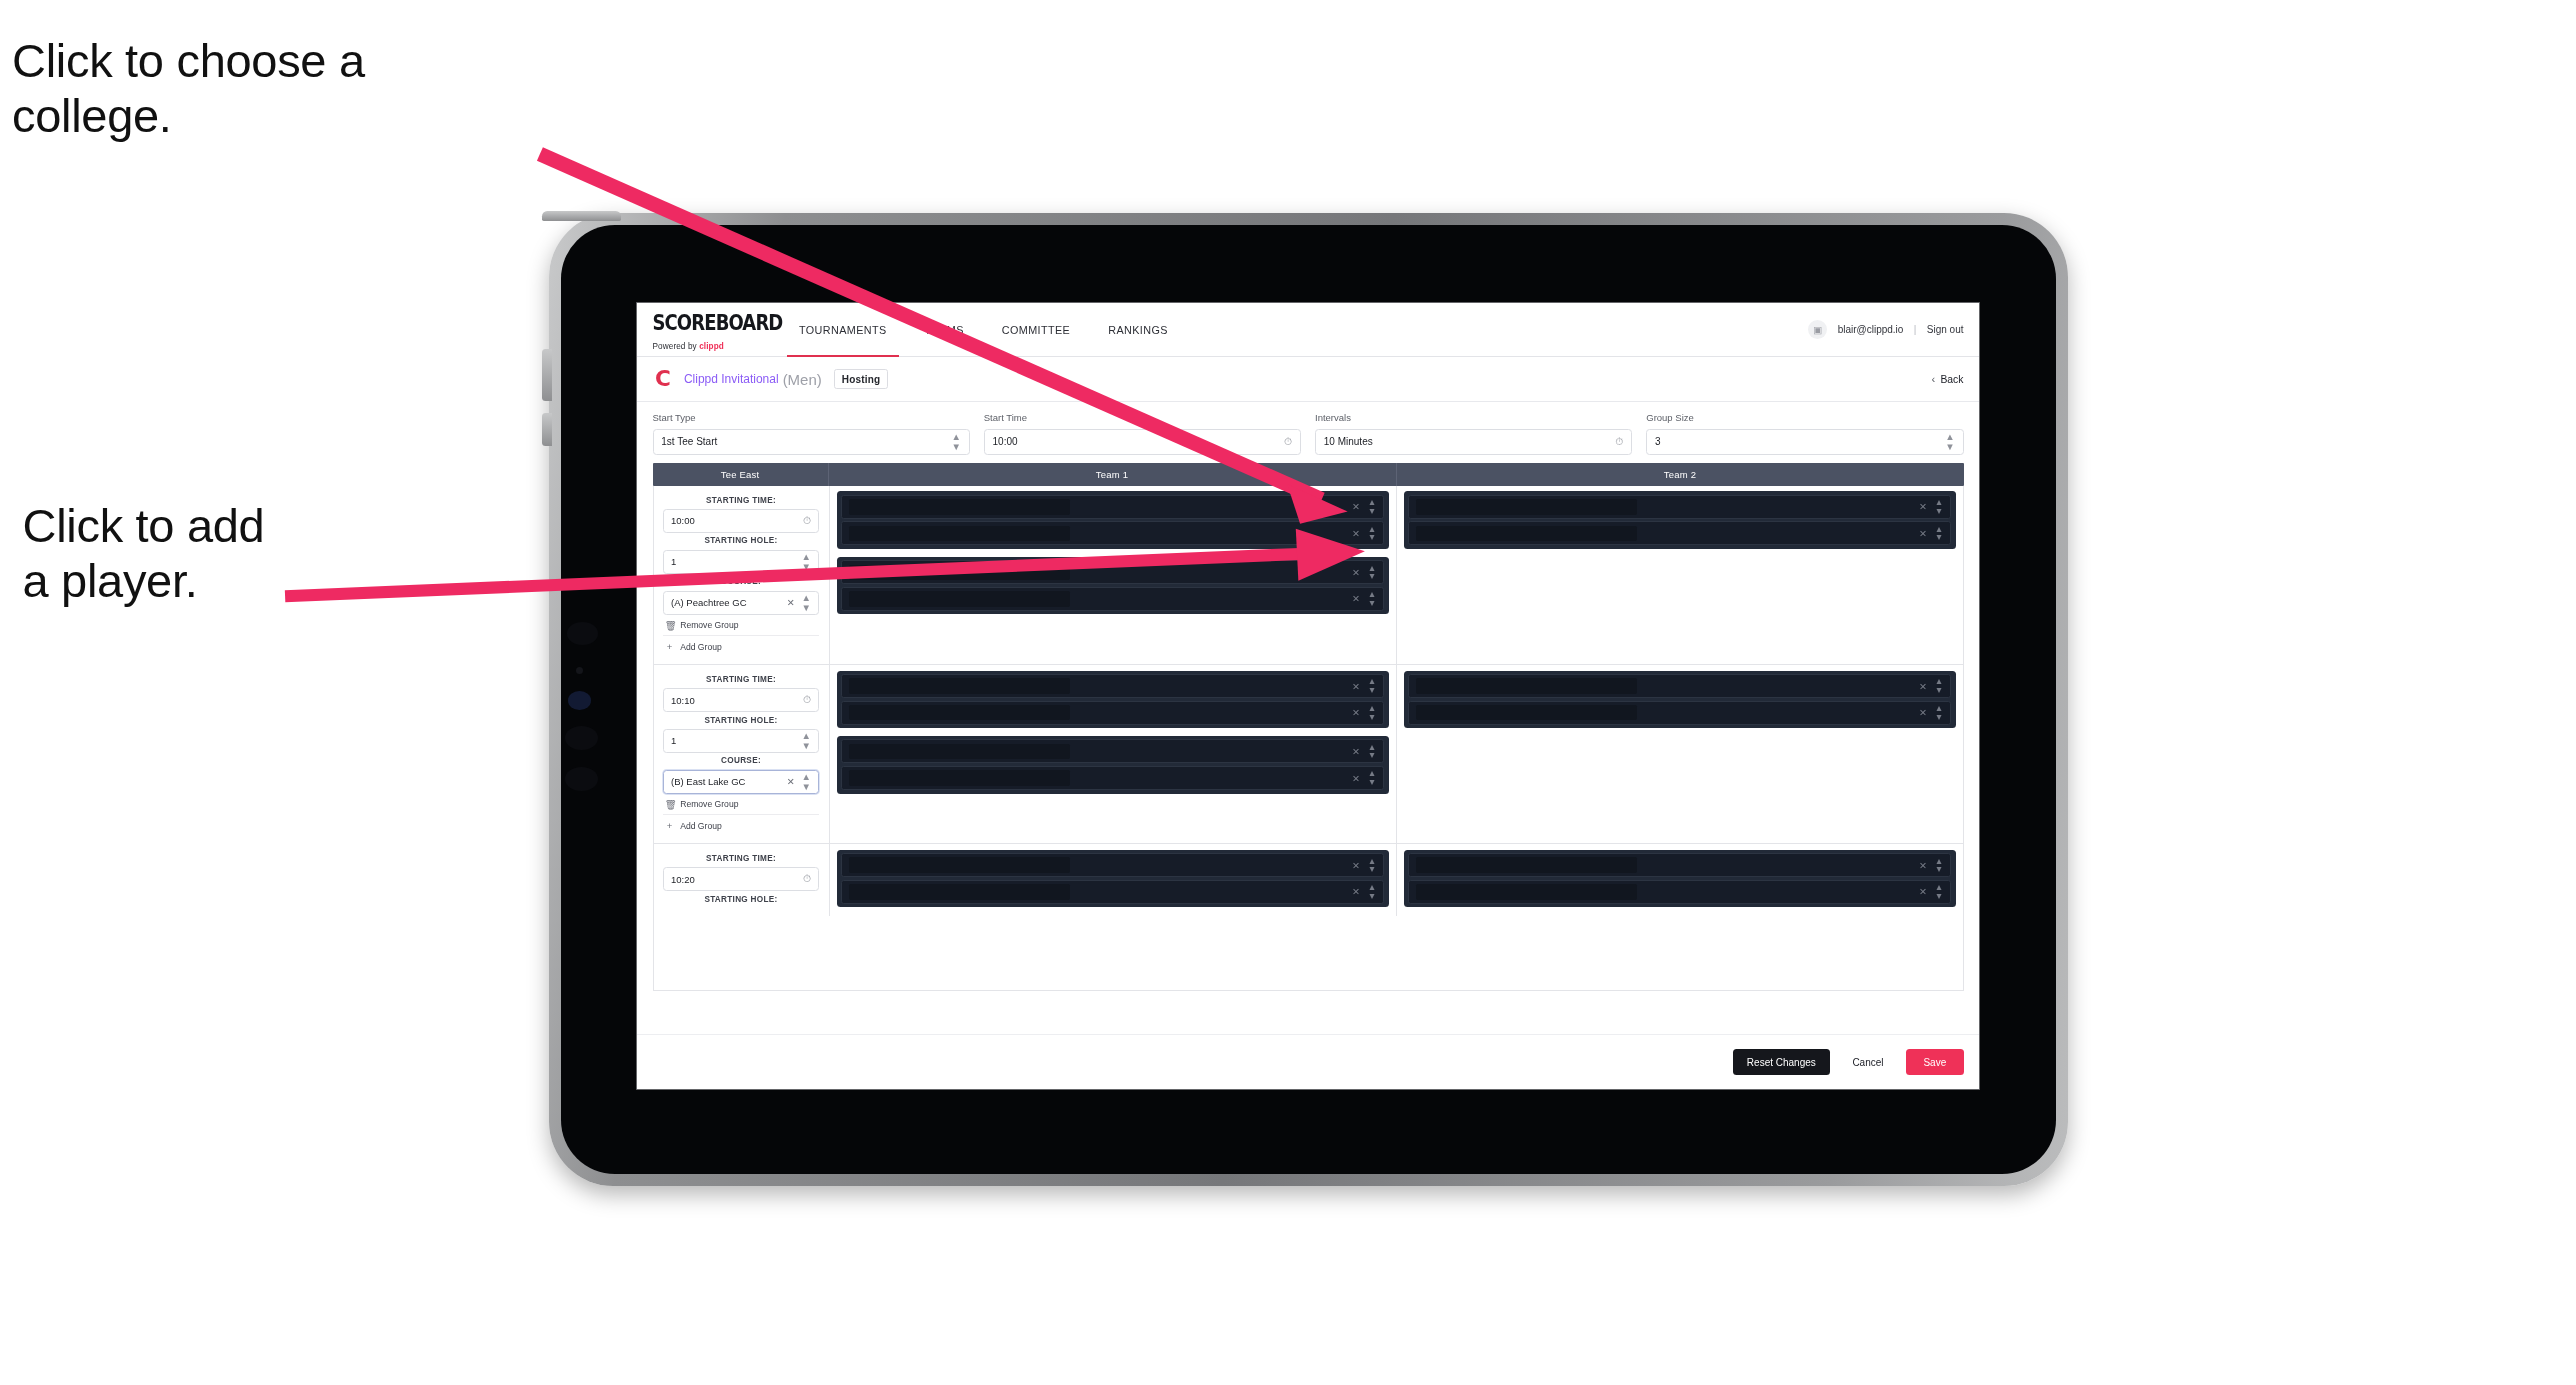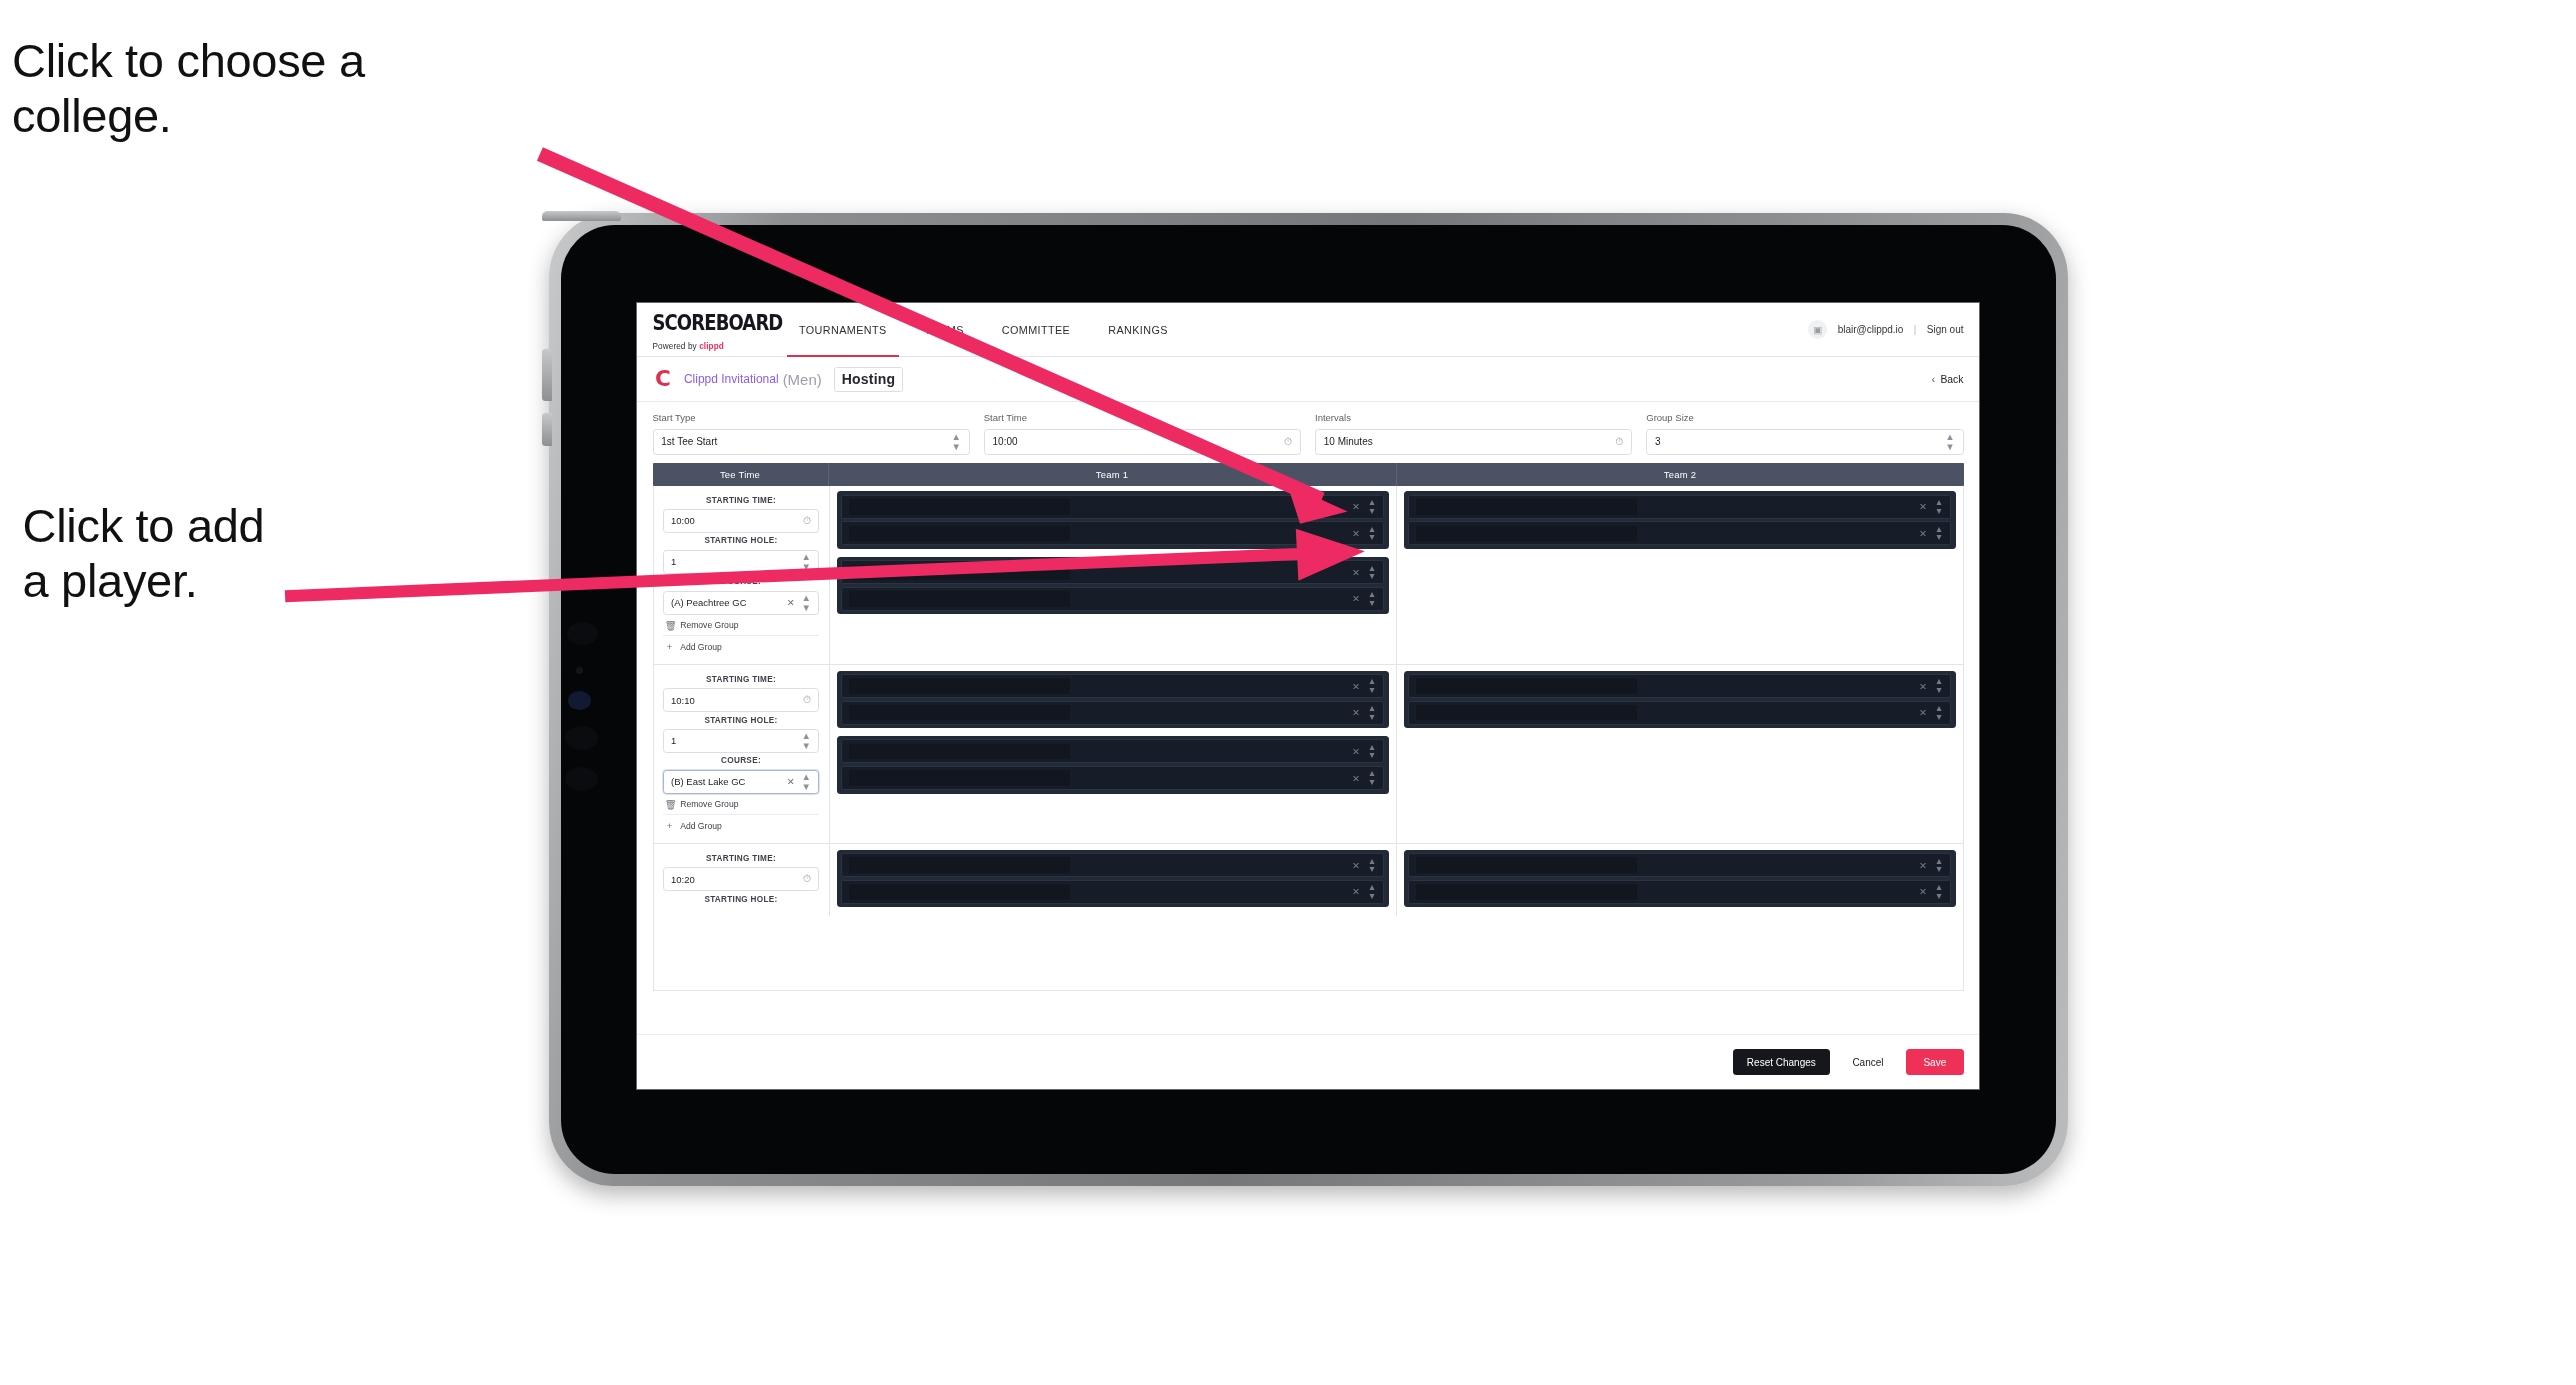--- a/index.html
+++ b/index.html
@@ -110,21 +110,21 @@
   #tour-logo {
     width: 21px; height:21px; margin-right: 10.4px;
     display:flex; align-items:center; justify-content:center;
     color:#e0304f; font-weight:800; font-size: 21.6px; font-family:"DejaVu Sans",sans-serif;
     line-height: 0.9;
   }
   #tour-name { font-size: 12px; color:#8b5cf6; }
   #tour-gender { font-size: 15px; color:#9ea0a8; margin-left: 4px; }
   #hosting-badge {
     margin-left: 12px; border:0.9px solid #dcdde2; border-radius:2.6px;
-    font-size: 14px; font-weight:700; color:#25272d; padding: 3.5px 7px; letter-spacing:0.2px;
+    font-size: 10px; font-weight:700; color:#25272d; padding: 3.5px 7px; letter-spacing:0.2px;
   }
   #back-btn {
     margin-left:auto; font-size: 10.4px; color:#20222a; display:flex; align-items:center; gap:5.2px; cursor:pointer;
   }
   #back-btn .chev { font-size: 11.2px; color:#5d6068; }
 
   
   #controls { display:flex; gap: 14px; padding: 10.4px 15.5px 8.6px 15.5px; background:#fff;justify-content:center; }
   .ctl { flex: 1; }
   .ctl-label { font-size: 9.5px; color:#5d6068; margin-bottom: 5.2px; }
@@ -282,21 +282,21 @@
       <div class="ctl">
         <div class="ctl-label">Group Size</div>
         <div class="ctl-field">
           <span class="val">3</span>
           <span class="spin">▲<br>▼</span>
         </div>
       </div>
     </div>
 
     <div id="tbl-head">
-      <div class="th teetime">Tee Time</div>
+      <div class="th teetime">Tee East</div>
       <div class="th team">Team 1</div>
       <div class="th team">Team 2</div>
     </div>
 
     <div id="tbl-body">
         <div class="grp-row">
           <div class="col-tee">
             <div class="tee-label">STARTING TIME:</div>
             <div class="tee-field">
               <span class="val">10:00</span>

